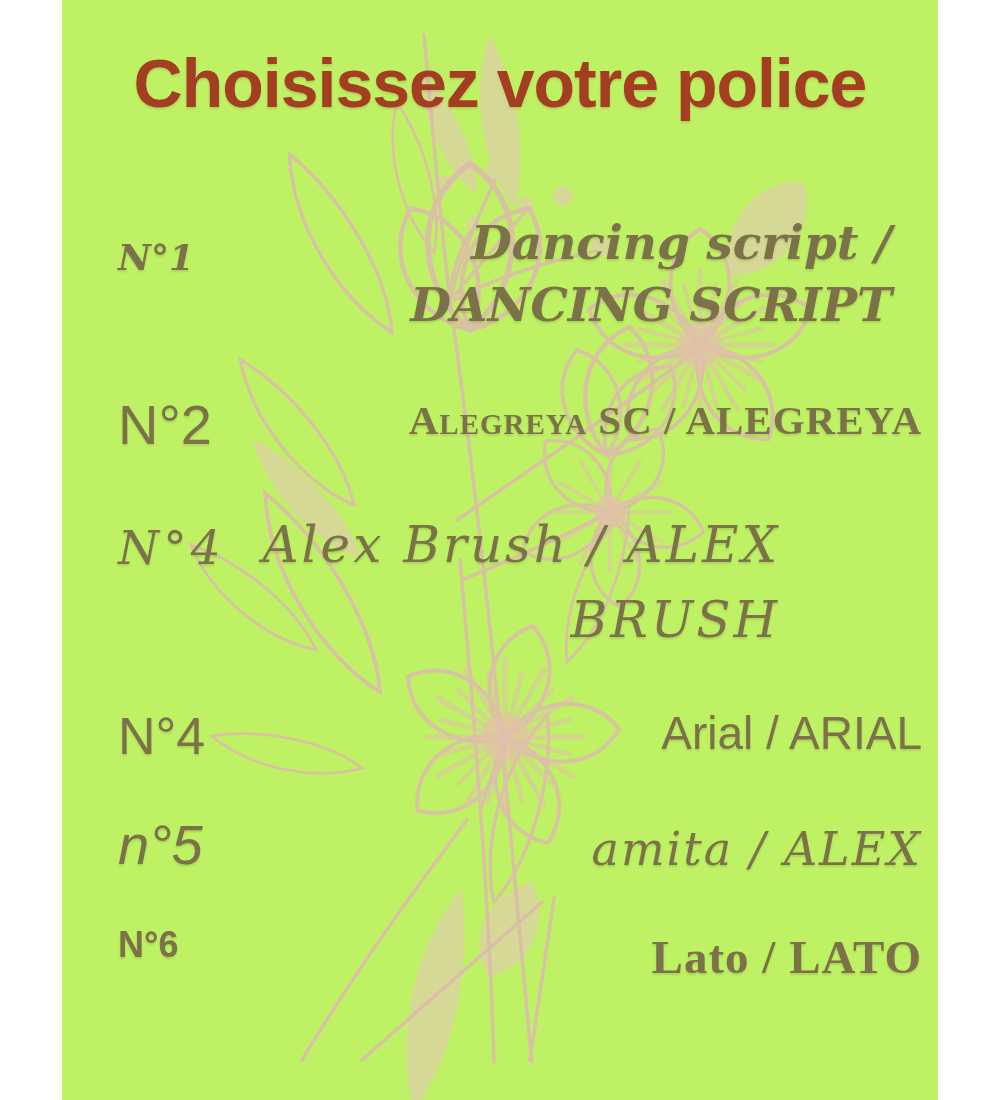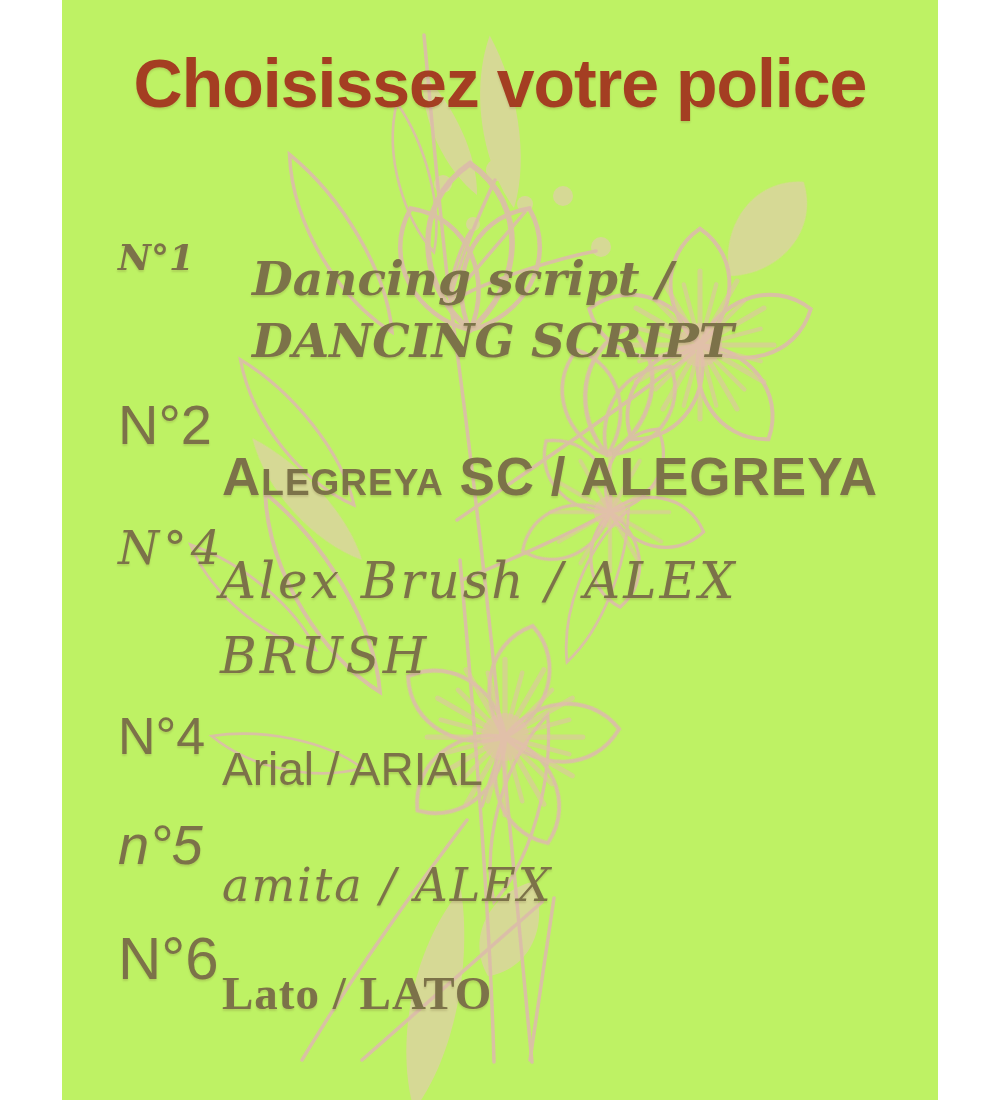--- a/index.html
+++ b/index.html
@@ -30,39 +30,38 @@
     text-shadow:0 2px 2px rgba(110,70,40,0.18);
   }
   .row{position:absolute;left:0;width:876px;}
   .num{
     position:absolute;left:56px;top:0;
     color:#7c7249;white-space:nowrap;
     text-shadow:0 2px 2px rgba(110,90,50,0.20);
   }
   .name{
     position:absolute;left:160px;top:0;width:700px;
-    text-align:left;color:#7c7249;
+    text-align:right;color:#7c7249;
     text-shadow:0 2px 2px rgba(110,90,50,0.20);
-    margin-top:36px;
   }
   
   .row1{top:212px;} .row2{top:392px;} .row3{top:508px;}
   .row4{top:698px;} .row5{top:812px;} .row6{top:924px;}
   
   .n1{font-family:"DejaVu Serif", serif;font-style:italic;font-weight:600;font-size:36px;top:24px;}
   .f1{font-family:"DejaVu Serif", serif;font-style:italic;font-weight:600;font-size:47px;line-height:1.32;left:190px;width:640px;}
   .n2{font-family:"Liberation Sans", sans-serif;font-weight:400;font-size:56px;}
-  .f2{font-family:Liberation Sans, sans-serif;font-variant:small-caps;font-weight:700;font-size:53px;letter-spacing:1px;top:18px;}
+  .f2{font-family:Liberation Serif, serif;font-variant:small-caps;font-weight:700;font-size:41px;letter-spacing:1px;top:4px;}
   .n3{font-family:"DejaVu Serif", serif;font-style:italic;font-weight:400;font-size:47px;letter-spacing:4px;top:12px;}
   .f3{font-family:"DejaVu Serif", serif;font-style:italic;font-weight:400;font-size:50px;letter-spacing:3px;line-height:1.5;left:158px;width:560px;}
   .n4{font-family:"Liberation Sans", sans-serif;font-weight:400;font-size:52px;margin-top:8px;}
   .f4{font-family:"Liberation Sans", sans-serif;font-weight:400;font-size:46px;top:8px;}
   .n5{font-family:Liberation Sans, sans-serif;font-style:italic;font-weight:500;font-size:56px;}
   .f5{font-family:"DejaVu Serif", serif;font-style:italic;font-weight:500;font-size:46px;letter-spacing:2px;top:10px;}
-  .n6{font-family:"Liberation Sans", sans-serif;font-weight:400;font-size:60px;}
+  .n6{font-family:"Liberation Sans", sans-serif;font-weight:700;font-size:36px;}
   .f6{font-family:Liberation Serif, serif;font-weight:700;font-size:47px;letter-spacing:1px;top:6px;}
 </style>
 </head>
 <body>
 
 <div class="stage">
   <div class="sheet">
 
     <svg class="floral" viewBox="0 0 876 1100" aria-hidden="true">
       <defs>

